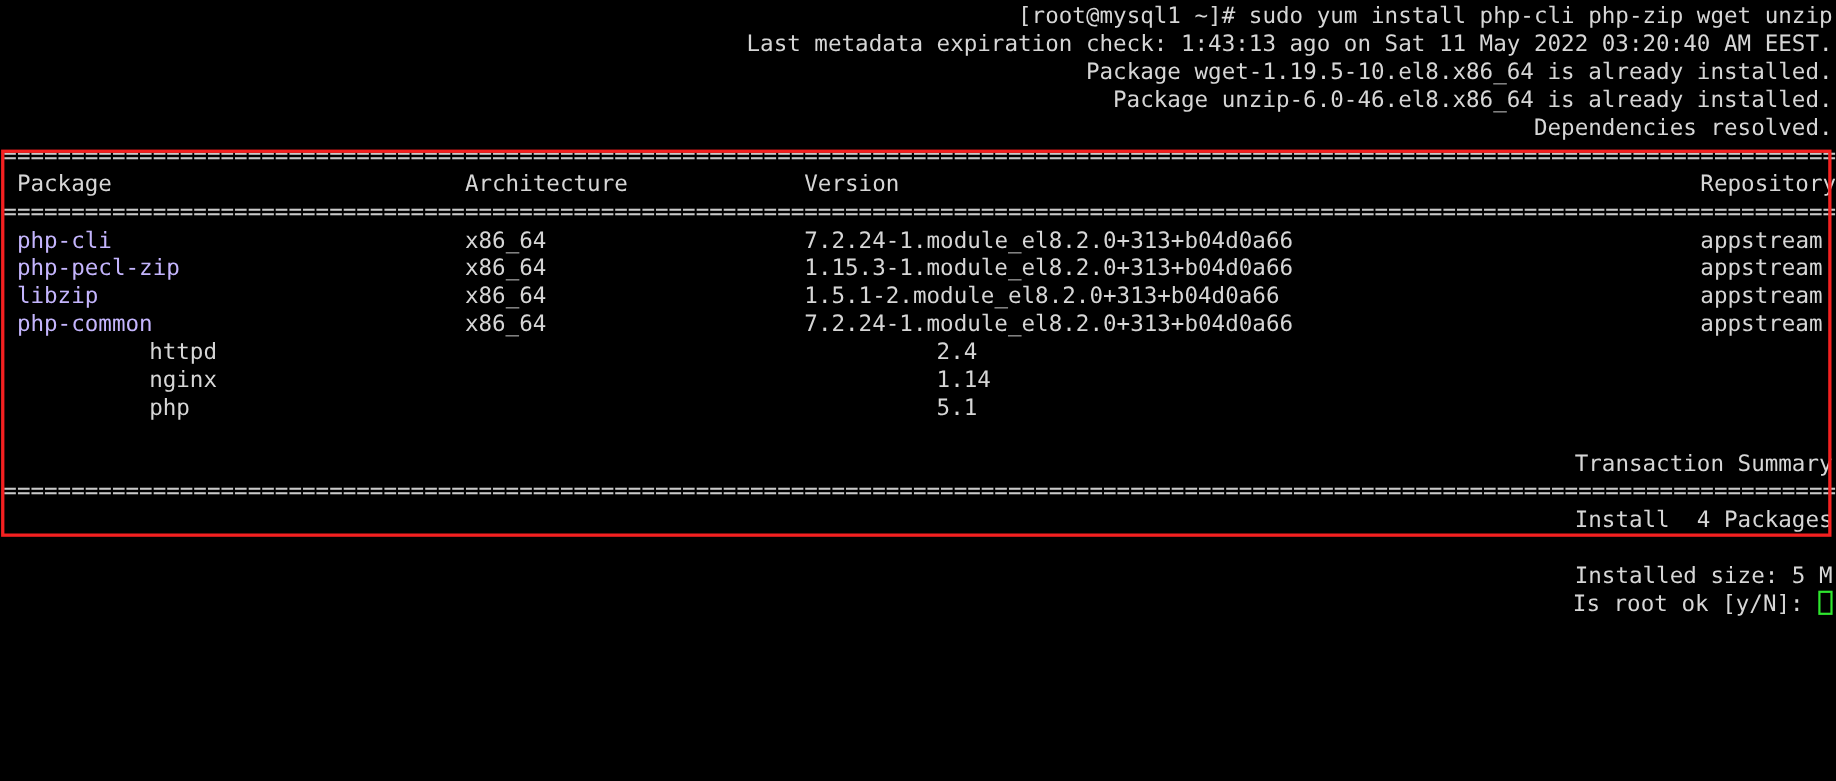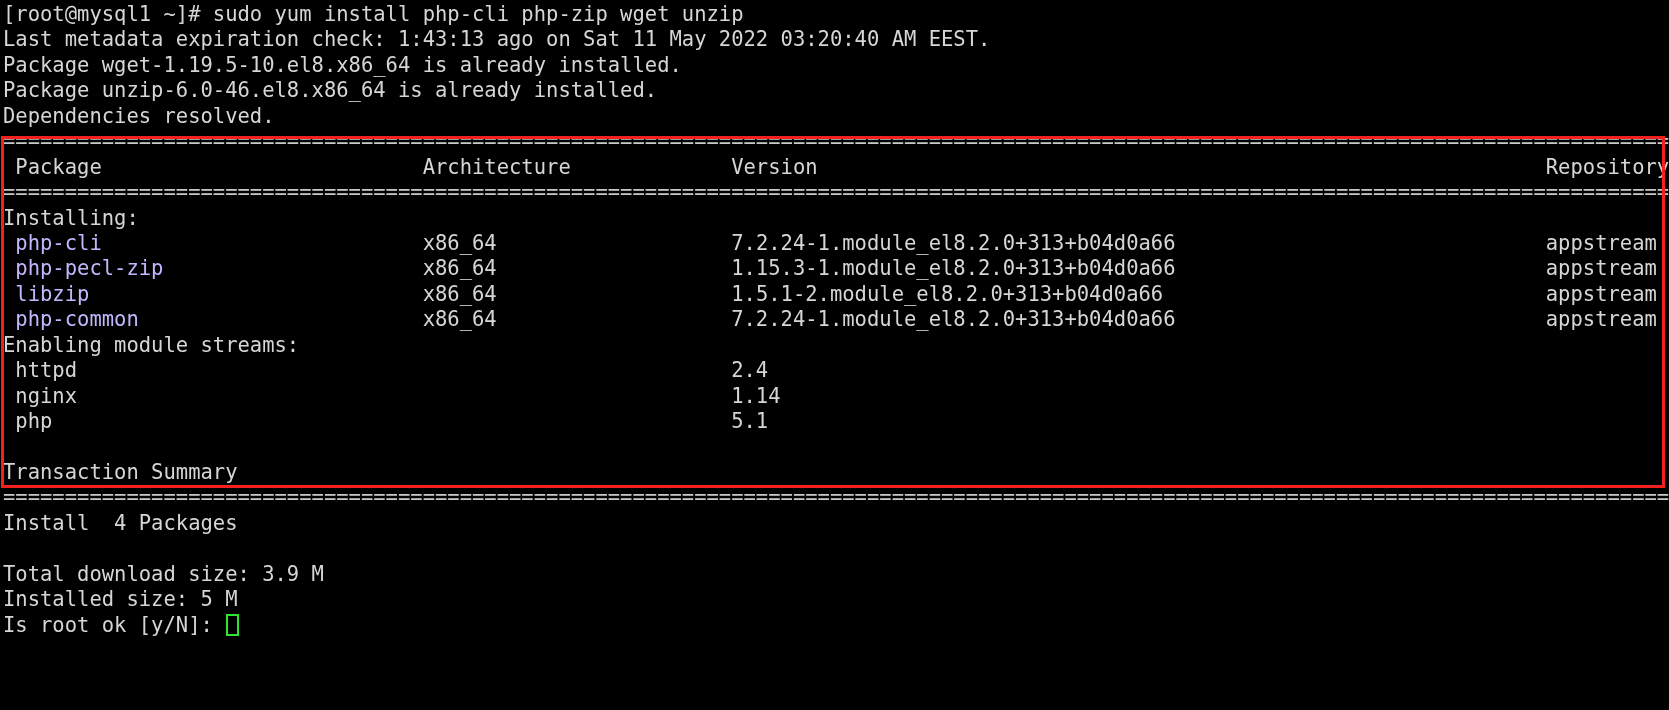--- a/index.html
+++ b/index.html
@@ -19,20 +19,21 @@
     width: 1669px;
     height: 710px;
     background: #000000;
     color: #d0d0d0;
     font-family: "DejaVu Sans Mono", "Liberation Mono", monospace;
     font-size: 20.5px;
     line-height: 25.45px;
     letter-spacing: 0px;
     padding: 0;
     box-sizing: border-box;
+    text-align: right;
   }
   .screen {
     position: absolute;
     left: 3px;
     top: 2px;
     width: 1663px;
   }
   .line {
     display: block;
     height: 25.45px;
@@ -86,50 +87,47 @@
     <div class="line"><span>Package unzip-6.0-46.el8.x86_64 is already installed.</span></div>
 
     <div class="line"><span>Dependencies resolved.</span></div>
 
     <div class="line rule"><span>================================================================================================================================================================</span></div>
 
     <div class="line"><span id="header-row"> Package                          Architecture             Version                                                           Repository                      Size</span></div>
 
     <div class="line rule"><span>================================================================================================================================================================</span></div>
 
-    <div class="line"><span>Installing:</span></div>
 
     <div class="line"><span id="row-0-0"><span class="grn"> php-cli</span><span class="wht">                          x86_64                   7.2.24-1.module_el8.2.0+313+b04d0a66                              appstream                      3.1 M</span></span></div>
 
     <div class="line"><span id="row-0-1"><span class="grn"> php-pecl-zip</span><span class="wht">                     x86_64                   1.15.3-1.module_el8.2.0+313+b04d0a66                              appstream                       51 k</span></span></div>
 
 
     <div class="line"><span id="row-1-0"><span class="grn"> libzip</span><span class="wht">                           x86_64                   1.5.1-2.module_el8.2.0+313+b04d0a66                               appstream                       62 k</span></span></div>
 
     <div class="line"><span id="row-1-1"><span class="grn"> php-common</span><span class="wht">                       x86_64                   7.2.24-1.module_el8.2.0+313+b04d0a66                              appstream                      661 k</span></span></div>
 
-    <div class="line"><span>Enabling module streams:</span></div>
 
     <div class="line"><span id="row-2-0"><span class="wht"> httpd</span><span class="wht">                                                     2.4                                                               </span></span></div>
 
     <div class="line"><span id="row-2-1"><span class="wht"> nginx</span><span class="wht">                                                     1.14                                                              </span></span></div>
 
     <div class="line"><span id="row-2-2"><span class="wht"> php</span><span class="wht">                                                       5.1                                                               </span></span></div>
 
     <div class="line blank">&nbsp;</div>
 
     <div class="line"><span>Transaction Summary</span></div>
 
     <div class="line rule"><span>================================================================================================================================================================</span></div>
 
     <div class="line"><span>Install  4 Packages</span></div>
 
     <div class="line blank">&nbsp;</div>
 
-    <div class="line"><span>Total download size: 3.9 M</span></div>
 
     <div class="line"><span>Installed size: 5 M</span></div>
 
     <div class="line"><span>Is root ok [y/N]: </span><span class="cursor"></span></div>
 
   </div>
 
   <div id="annotation-box"></div>
 </div>
 

